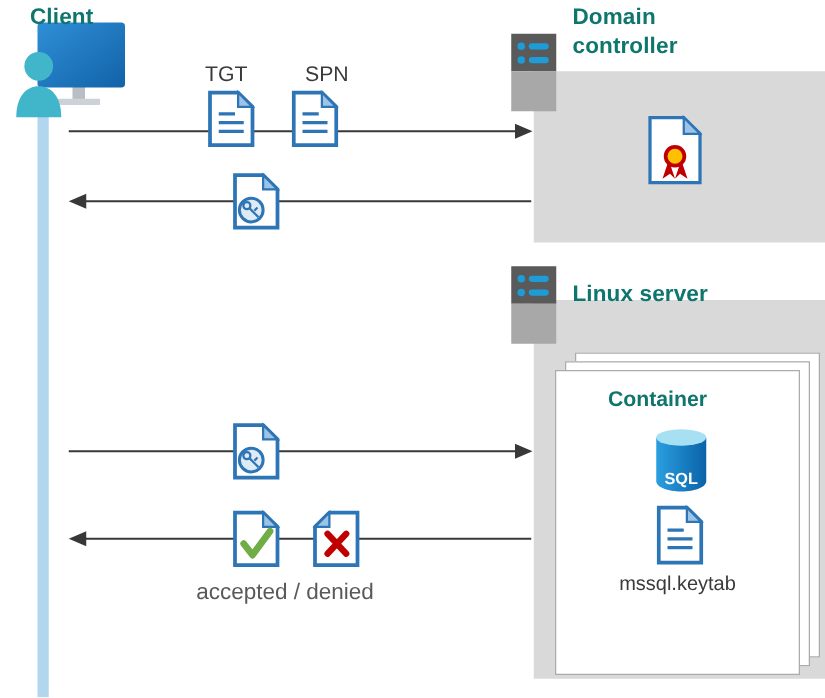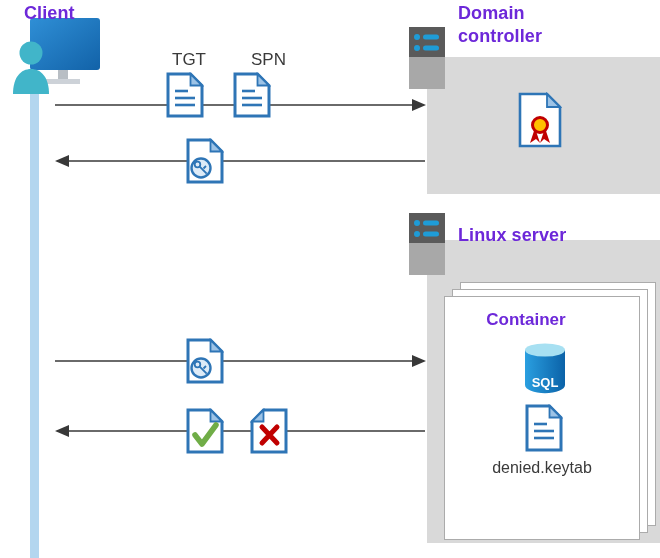--- a/index.html
+++ b/index.html
@@ -7,23 +7,23 @@
   .canvas { position:relative; width:660px; height:558px; background:#fff; overflow:hidden; }
   .panel { position:absolute; background:#d9d9d9; }
   .dc-panel { left:427px; top:57px; width:233px; height:137px; }
   .linux-panel { left:427px; top:240px; width:233px; height:303px; }
   .page { position:absolute; width:196px; height:244px; background:#fff; border:1px solid #ababab; }
   .page-back   { left:460px; top:282px; }
   .page-middle { left:452px; top:289px; }
   .page-front  { left:444px; top:296px; }
   .vbar { position:absolute; left:30px; top:84px; width:9px; height:474px; background:#b3d6ef; border-radius:3px 3px 0 0; }
   .arrows { position:absolute; left:0; top:0; pointer-events:none; }
-  .label { position:absolute; color:#6d28d9; }
+  .label { position:absolute; color:#0f766e; }
   .h { font-weight:bold; font-size:18px; line-height:1.28; letter-spacing:.1px; }
-  .sub { font-size:17px; color:#3a3a3a; text-align:right; }
+  .sub { font-size:17px; color:#3a3a3a; text-align:left; }
   .client-label { left:24px; top:2px; }
   .dc-label { left:458px; top:2px; width:150px; }
   .linux-label { left:458px; top:224px; width:180px; }
   .tgt-label { left:164px; top:50px; width:42px; }
   .spn-label { left:244px; top:50px; width:42px; }
   .container-label { left:444px; top:310px; width:164px; text-align:center; font-weight:bold; font-size:17px; }
   .keytab-label { left:444px; top:459px; width:196px; text-align:center; font-size:16px; color:#3a3a3a; }
   .accepted-label { left:123px; top:463px; width:210px; text-align:center; font-size:18px; color:#595959; }
   .icon { position:absolute; }
 </style>
@@ -157,15 +157,16 @@
     <line x1="9" y1="27" x2="29" y2="27" stroke="#2e75b6" stroke-width="2.6"></line>
     <line x1="9" y1="34" x2="29" y2="34" stroke="#2e75b6" stroke-width="2.6"></line>
   </svg>
 
   <div class="label h client-label">Client</div>
   <div class="label h linux-label">Linux server</div>
   <div class="label h dc-label">Domain controller</div>
   <div class="label sub tgt-label">TGT</div>
   <div class="label sub spn-label">SPN</div>
   <div class="label container-label">Container</div>
-  <div class="label keytab-label">denied.keytab</div>
+  <div class="label keytab-label">mssql.keytab</div>
+  <div class="label accepted-label">accepted / denied</div>
 
 </div>
 
 </body></html>

